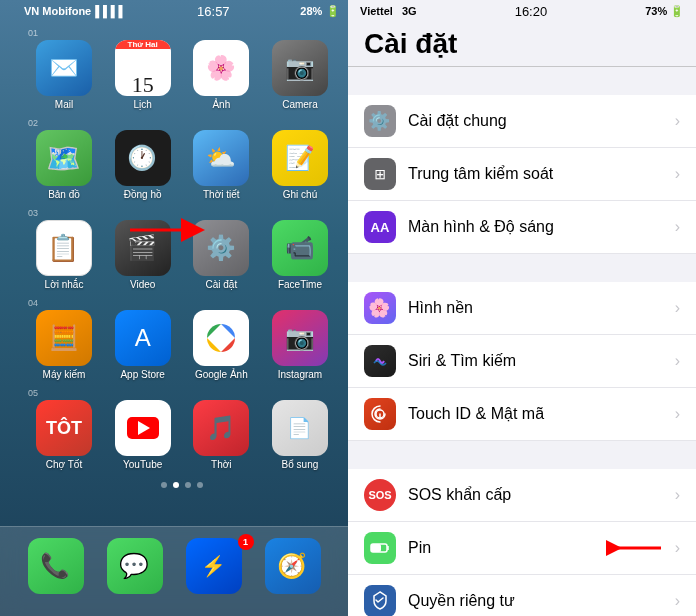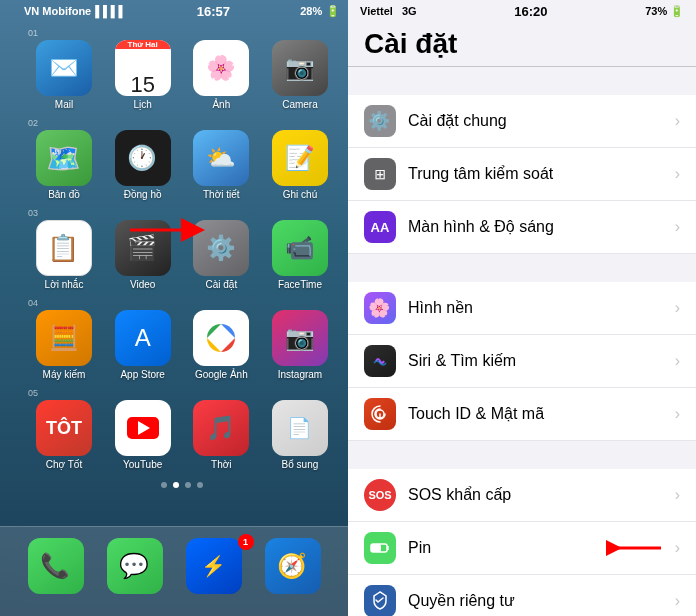--- a/index.html
+++ b/index.html
@@ -33,21 +33,21 @@
     }
 
     .status-left, .status-right {
       display: flex;
       align-items: center;
       gap: 4px;
     }
 
     .status-time {
       font-size: 13px;
-      font-weight: 700;
+      font-weight: 400;
     }
 
     
     .app-grid {
       padding: 4px 12px;
     }
 
     .row-label {
       color: rgba(255,255,255,0.6);
       font-size: 9px;
@@ -264,20 +264,21 @@
       font-weight: 600;
     }
     .cal-date {
       flex: 1;
       display: flex;
       align-items: center;
       justify-content: center;
       font-size: 22px;
       color: #1c1c1c;
       font-weight: 300;
+      font-family: Liberation Serif, serif;
     }
 
     .yt-play {
       width: 32px;
       height: 22px;
       background: #ff0000;
       border-radius: 5px;
       display: flex;
       align-items: center;
       justify-content: center;

